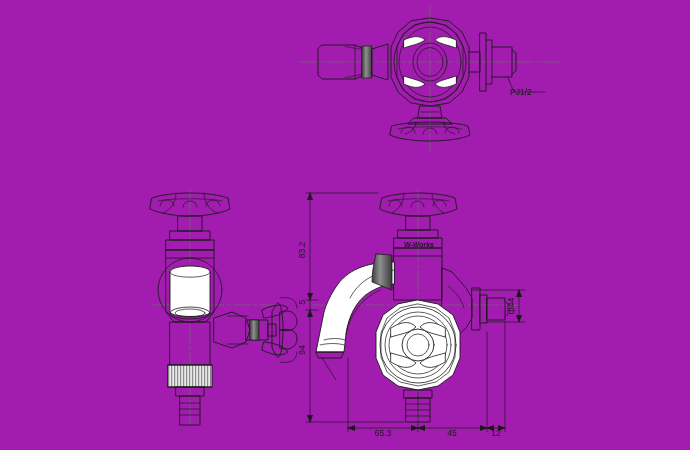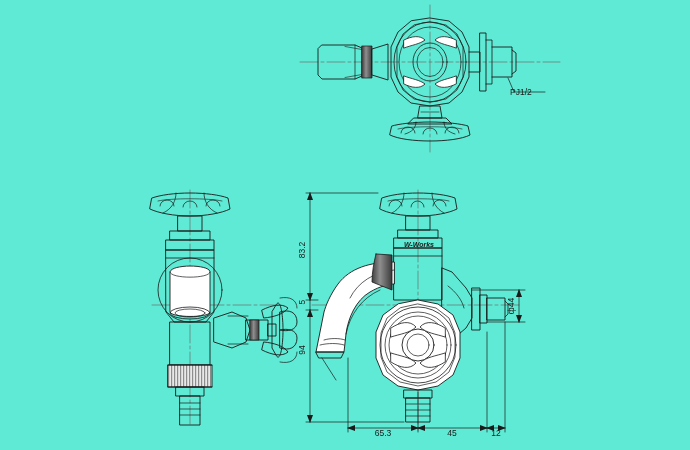--- a/index.html
+++ b/index.html
@@ -10,21 +10,21 @@
   body {
     width: 690px;
     height: 450px;
     font-family: "Liberation Sans", sans-serif;
     overflow: hidden;
   }
   #sheet {
     position: relative;
     width: 690px;
     height: 450px;
-    background: #5eead4;
+    background: #a21caf;
   }
   #sheet svg {
     position: absolute;
     top: 0;
     left: 0;
   }
   .dimtext {
     font-family: "Liberation Sans", sans-serif;
     font-size: 8.5px;
     fill: #1a1a1a;

